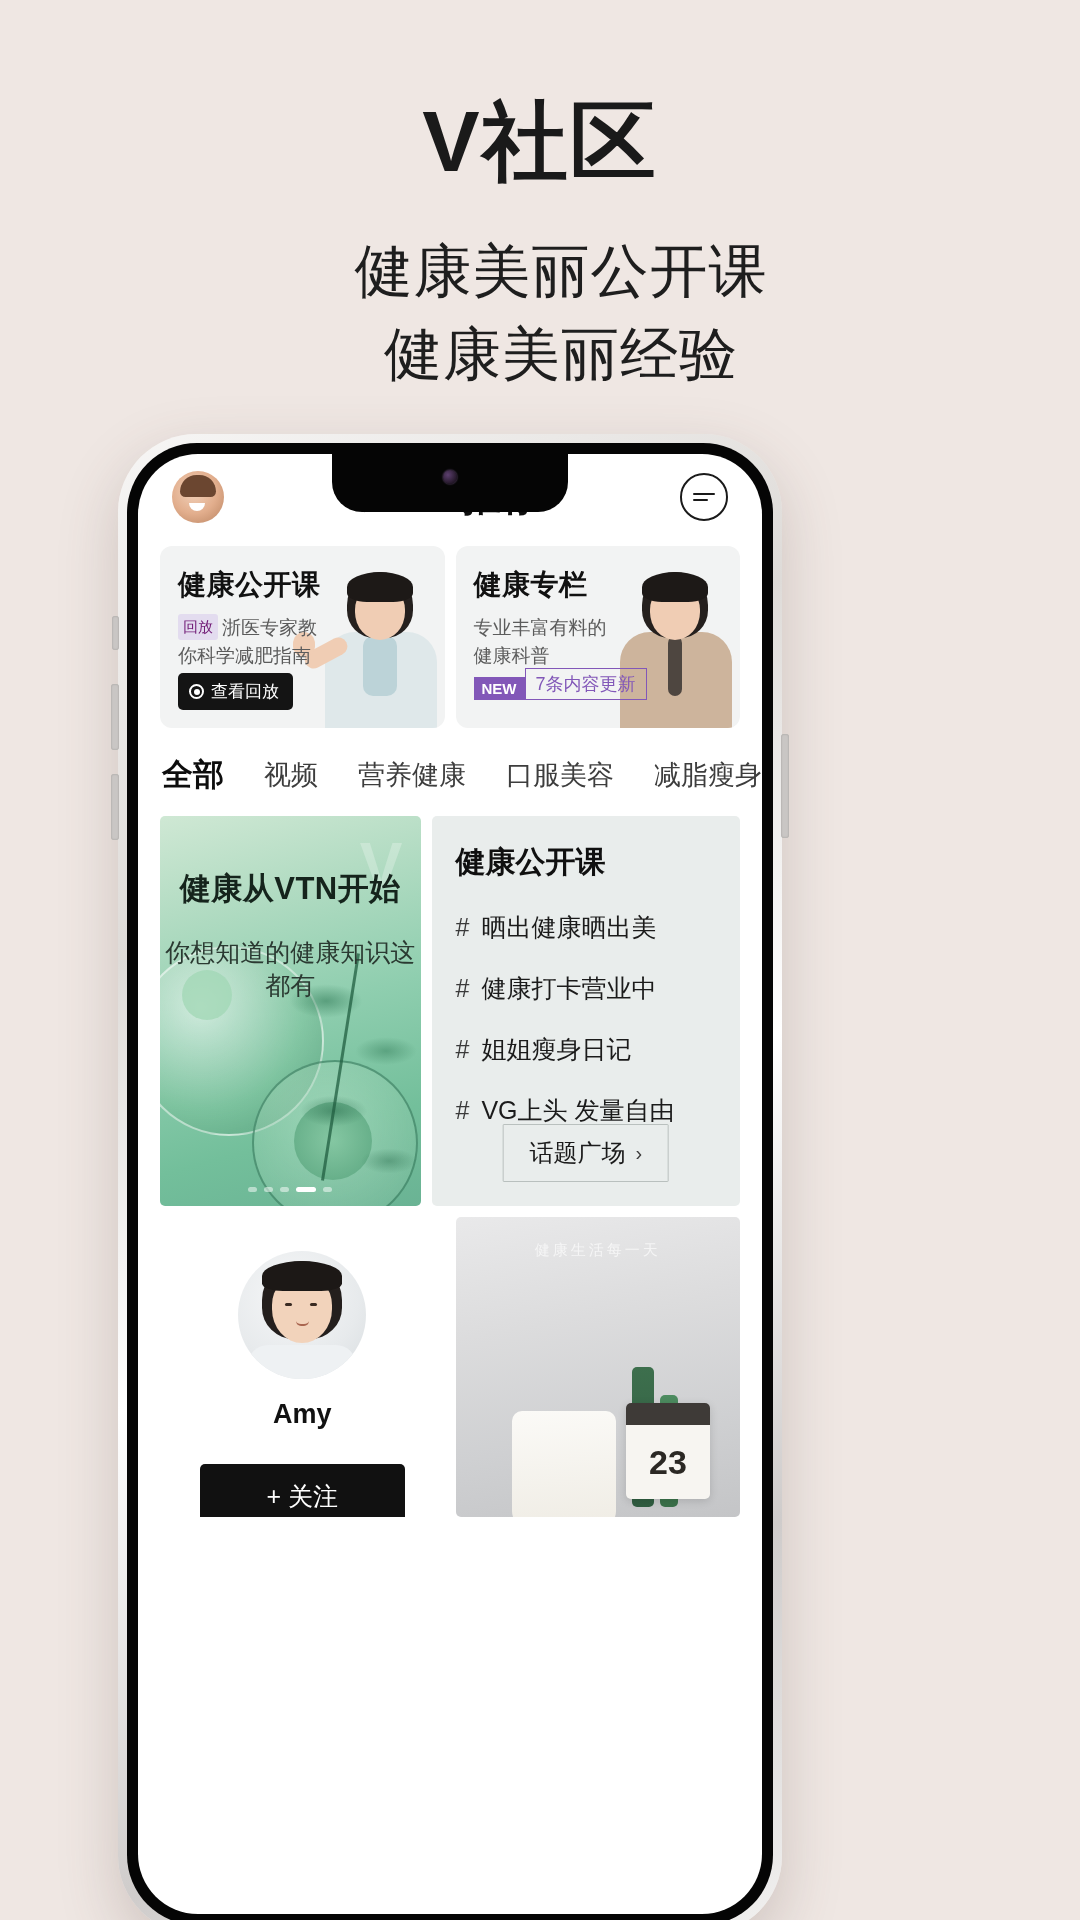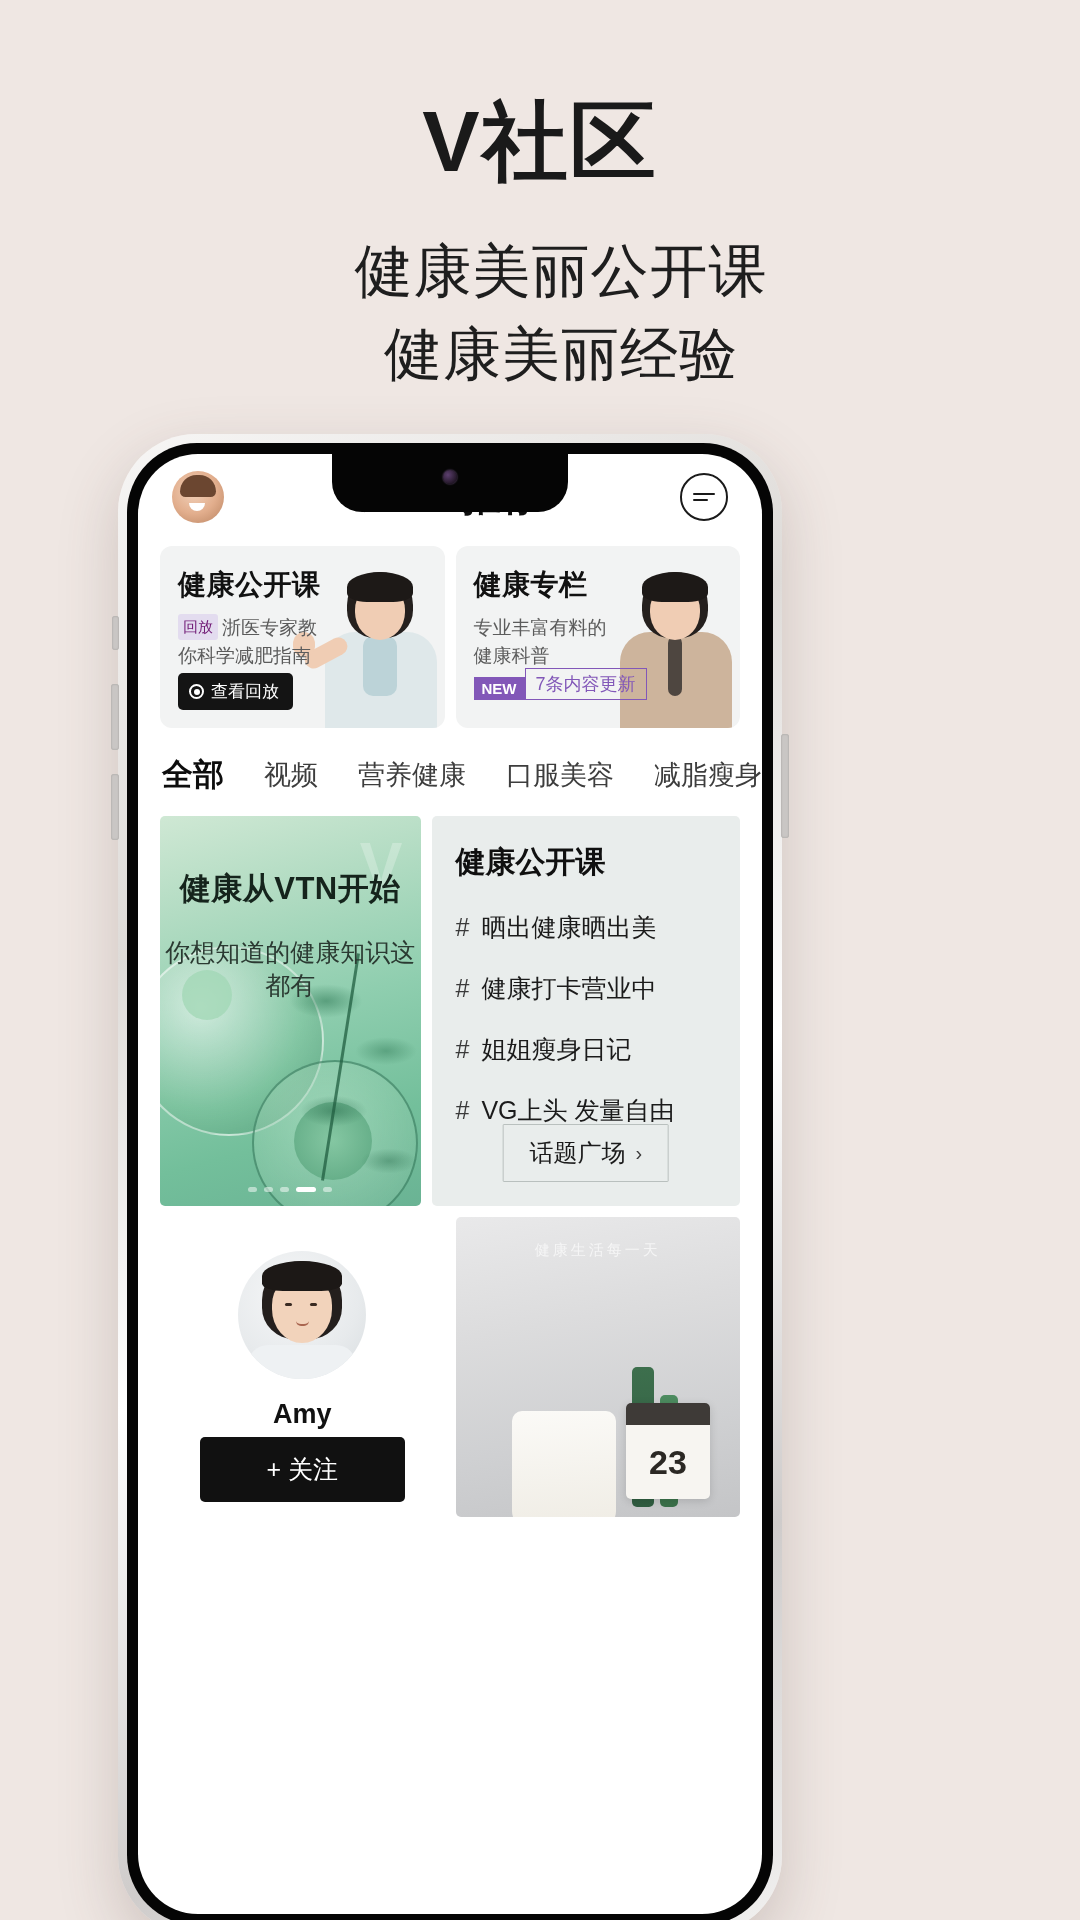--- a/index.html
+++ b/index.html
@@ -298,21 +298,21 @@
   .ua-fringe { position:absolute; left:24px; top:10px; width:80px; height:30px;
                background:#1c1816; border-radius:50% 50% 26% 26%; }
   .ua-coat { position:absolute; left:10px; top:94px; width:108px; height:40px;
              background:#eef1f3; border-radius:20px 20px 0 0; }
   .ua-eye { position:absolute; width:7px; height:3px; background:#3a2b22; border-radius:2px; top:52px; }
   .ua-eye.l { left:47px; } .ua-eye.r { left:72px; }
   .ua-mouth { position:absolute; left:58px; top:70px; width:13px; height:5px;
               border-bottom:2.5px solid #a9654f; border-radius:0 0 8px 8px; }
   .user-name { margin-top:20px; font-size:27px; font-weight:700; color:#111; }
   .follow-btn {
-    margin:7px auto 0; width:calc(100% - 80px); background:#111; color:#fff;
+    margin:34px auto 0; width:calc(100% - 80px); background:#111; color:#fff;
     font-size:25px; padding:16px 0; border-radius:5px; text-align:center;
   }
   .photo-card {
     height:300px; position:relative; overflow:hidden;
     background:linear-gradient(170deg,#e9e9ea 0%,#dcdcdd 35%,#cfd0d2 70%,#c4c5c7 100%);
   }
   .ph-wm {
     position:absolute; left:50%; top:24px; transform:translateX(-50%);
     font-size:15px; color:rgba(255,255,255,.65); letter-spacing:3px; white-space:nowrap;
   }

